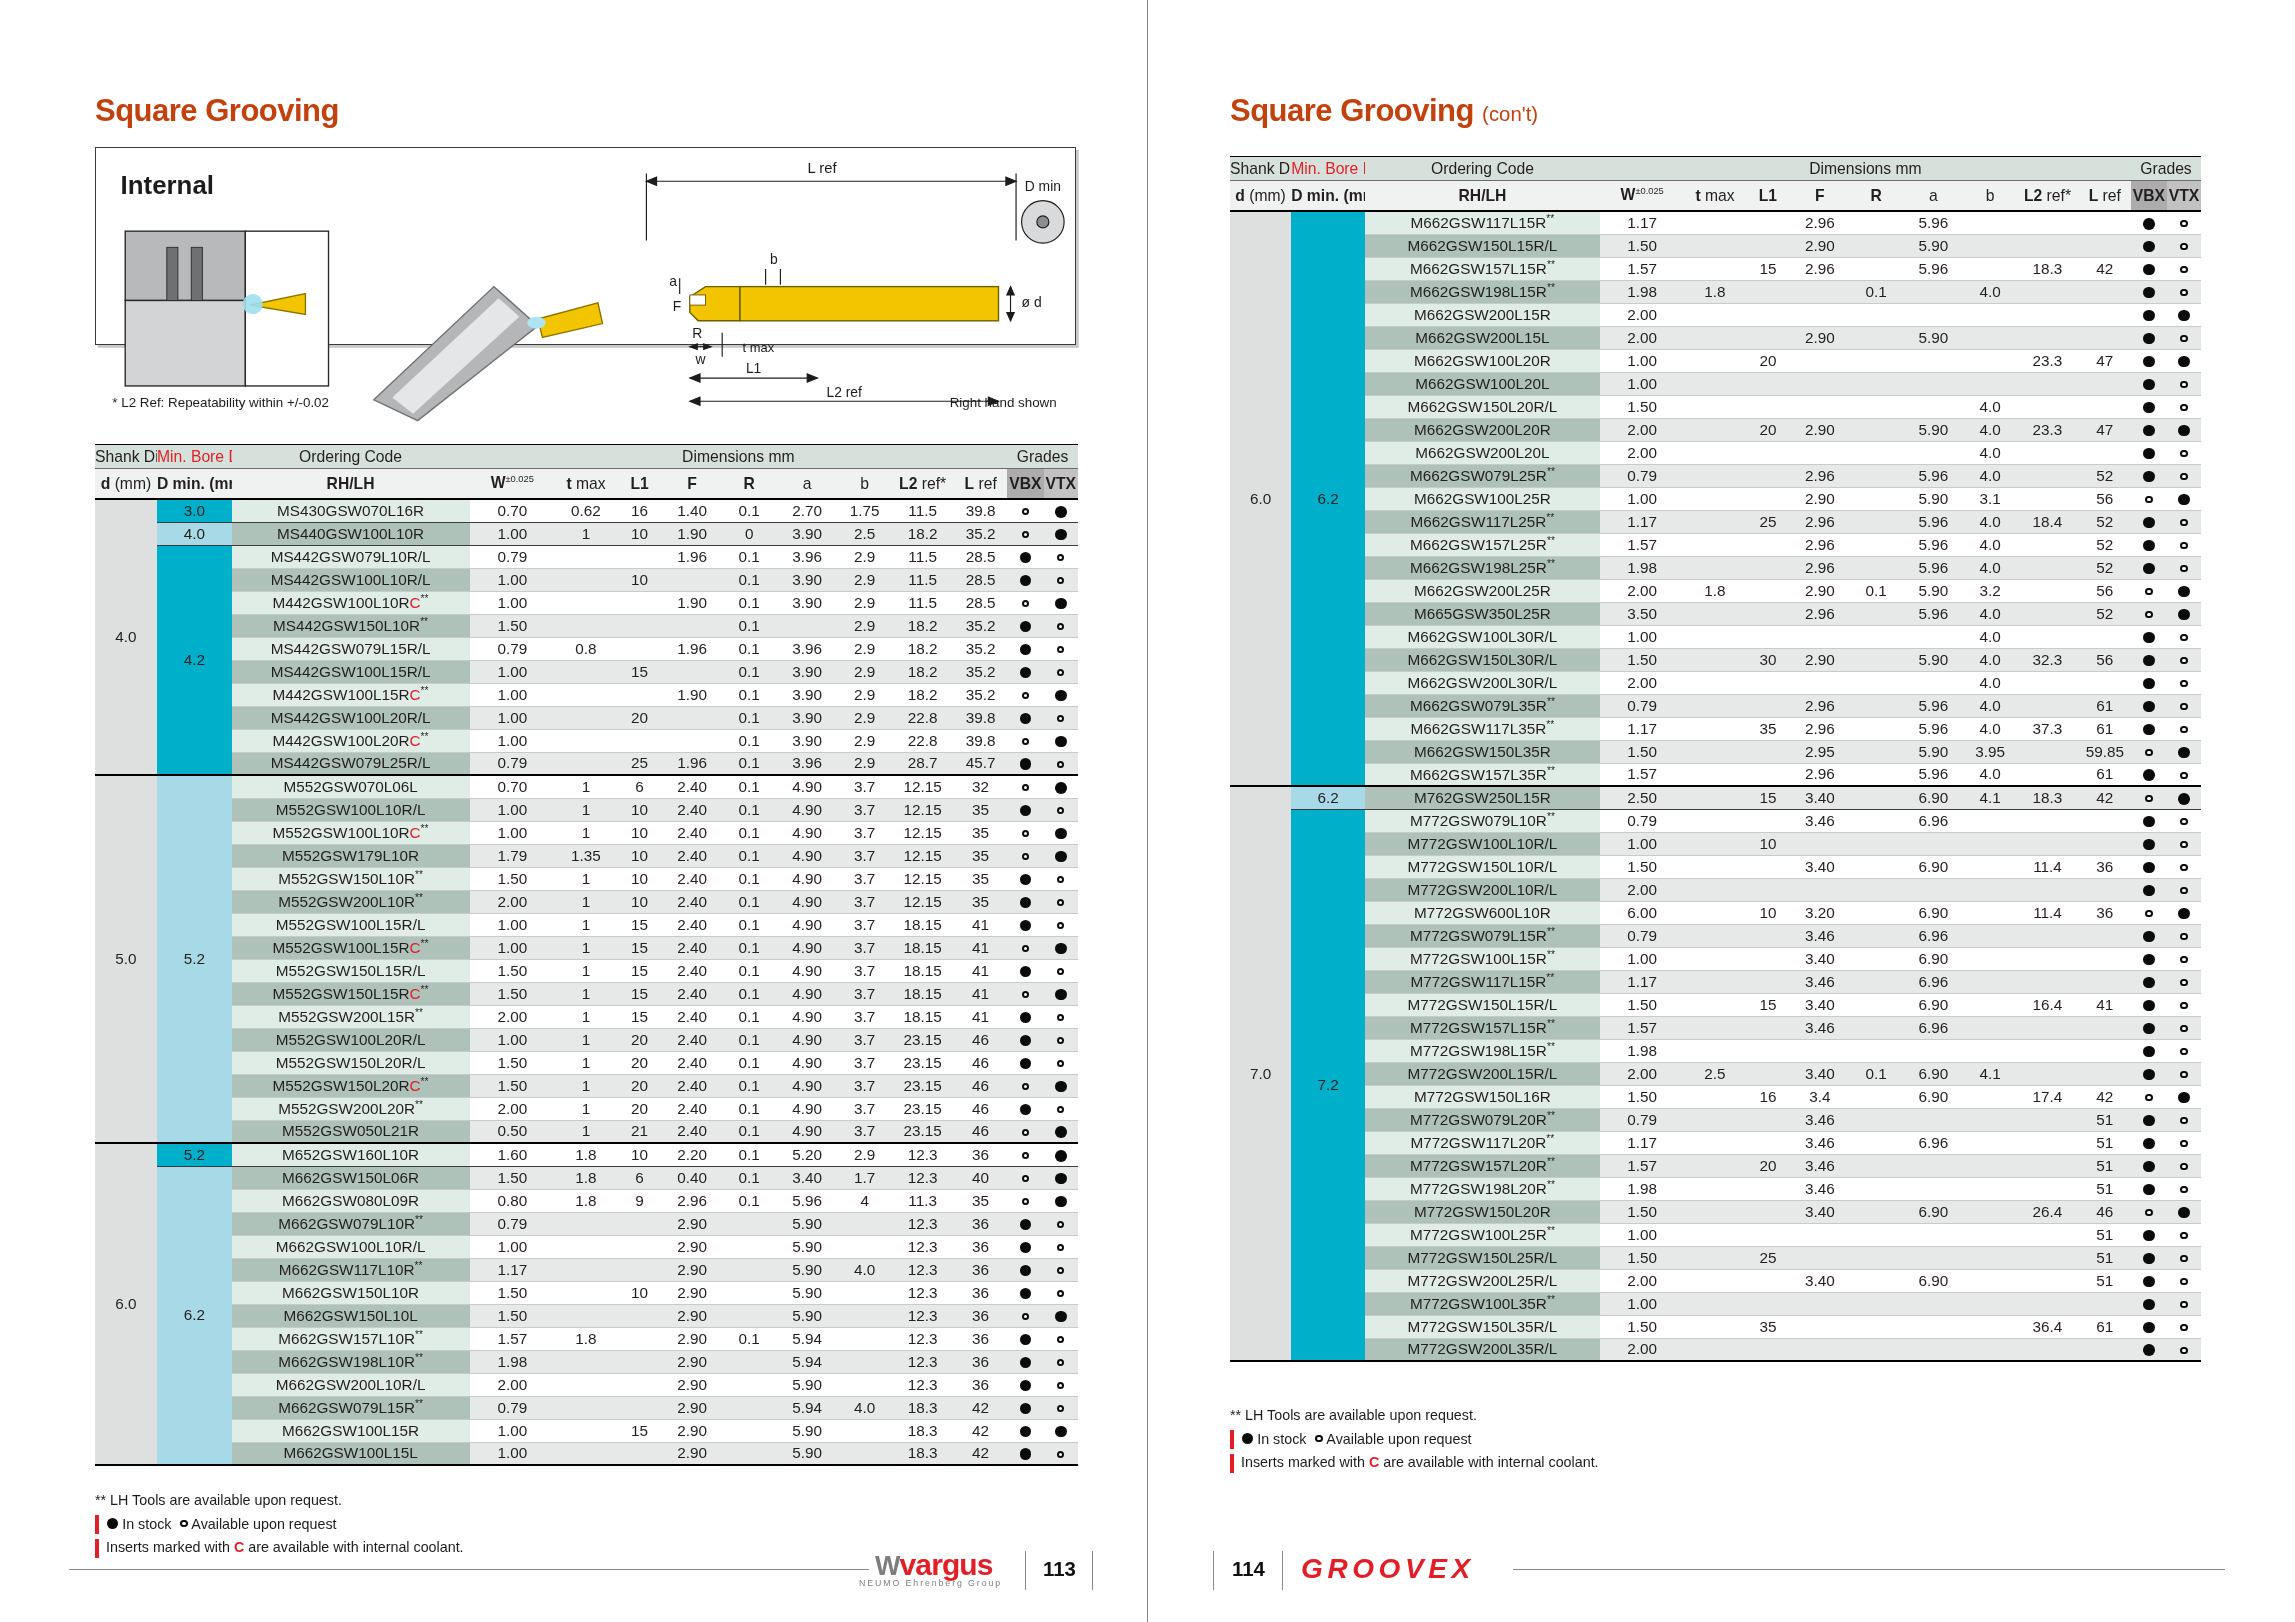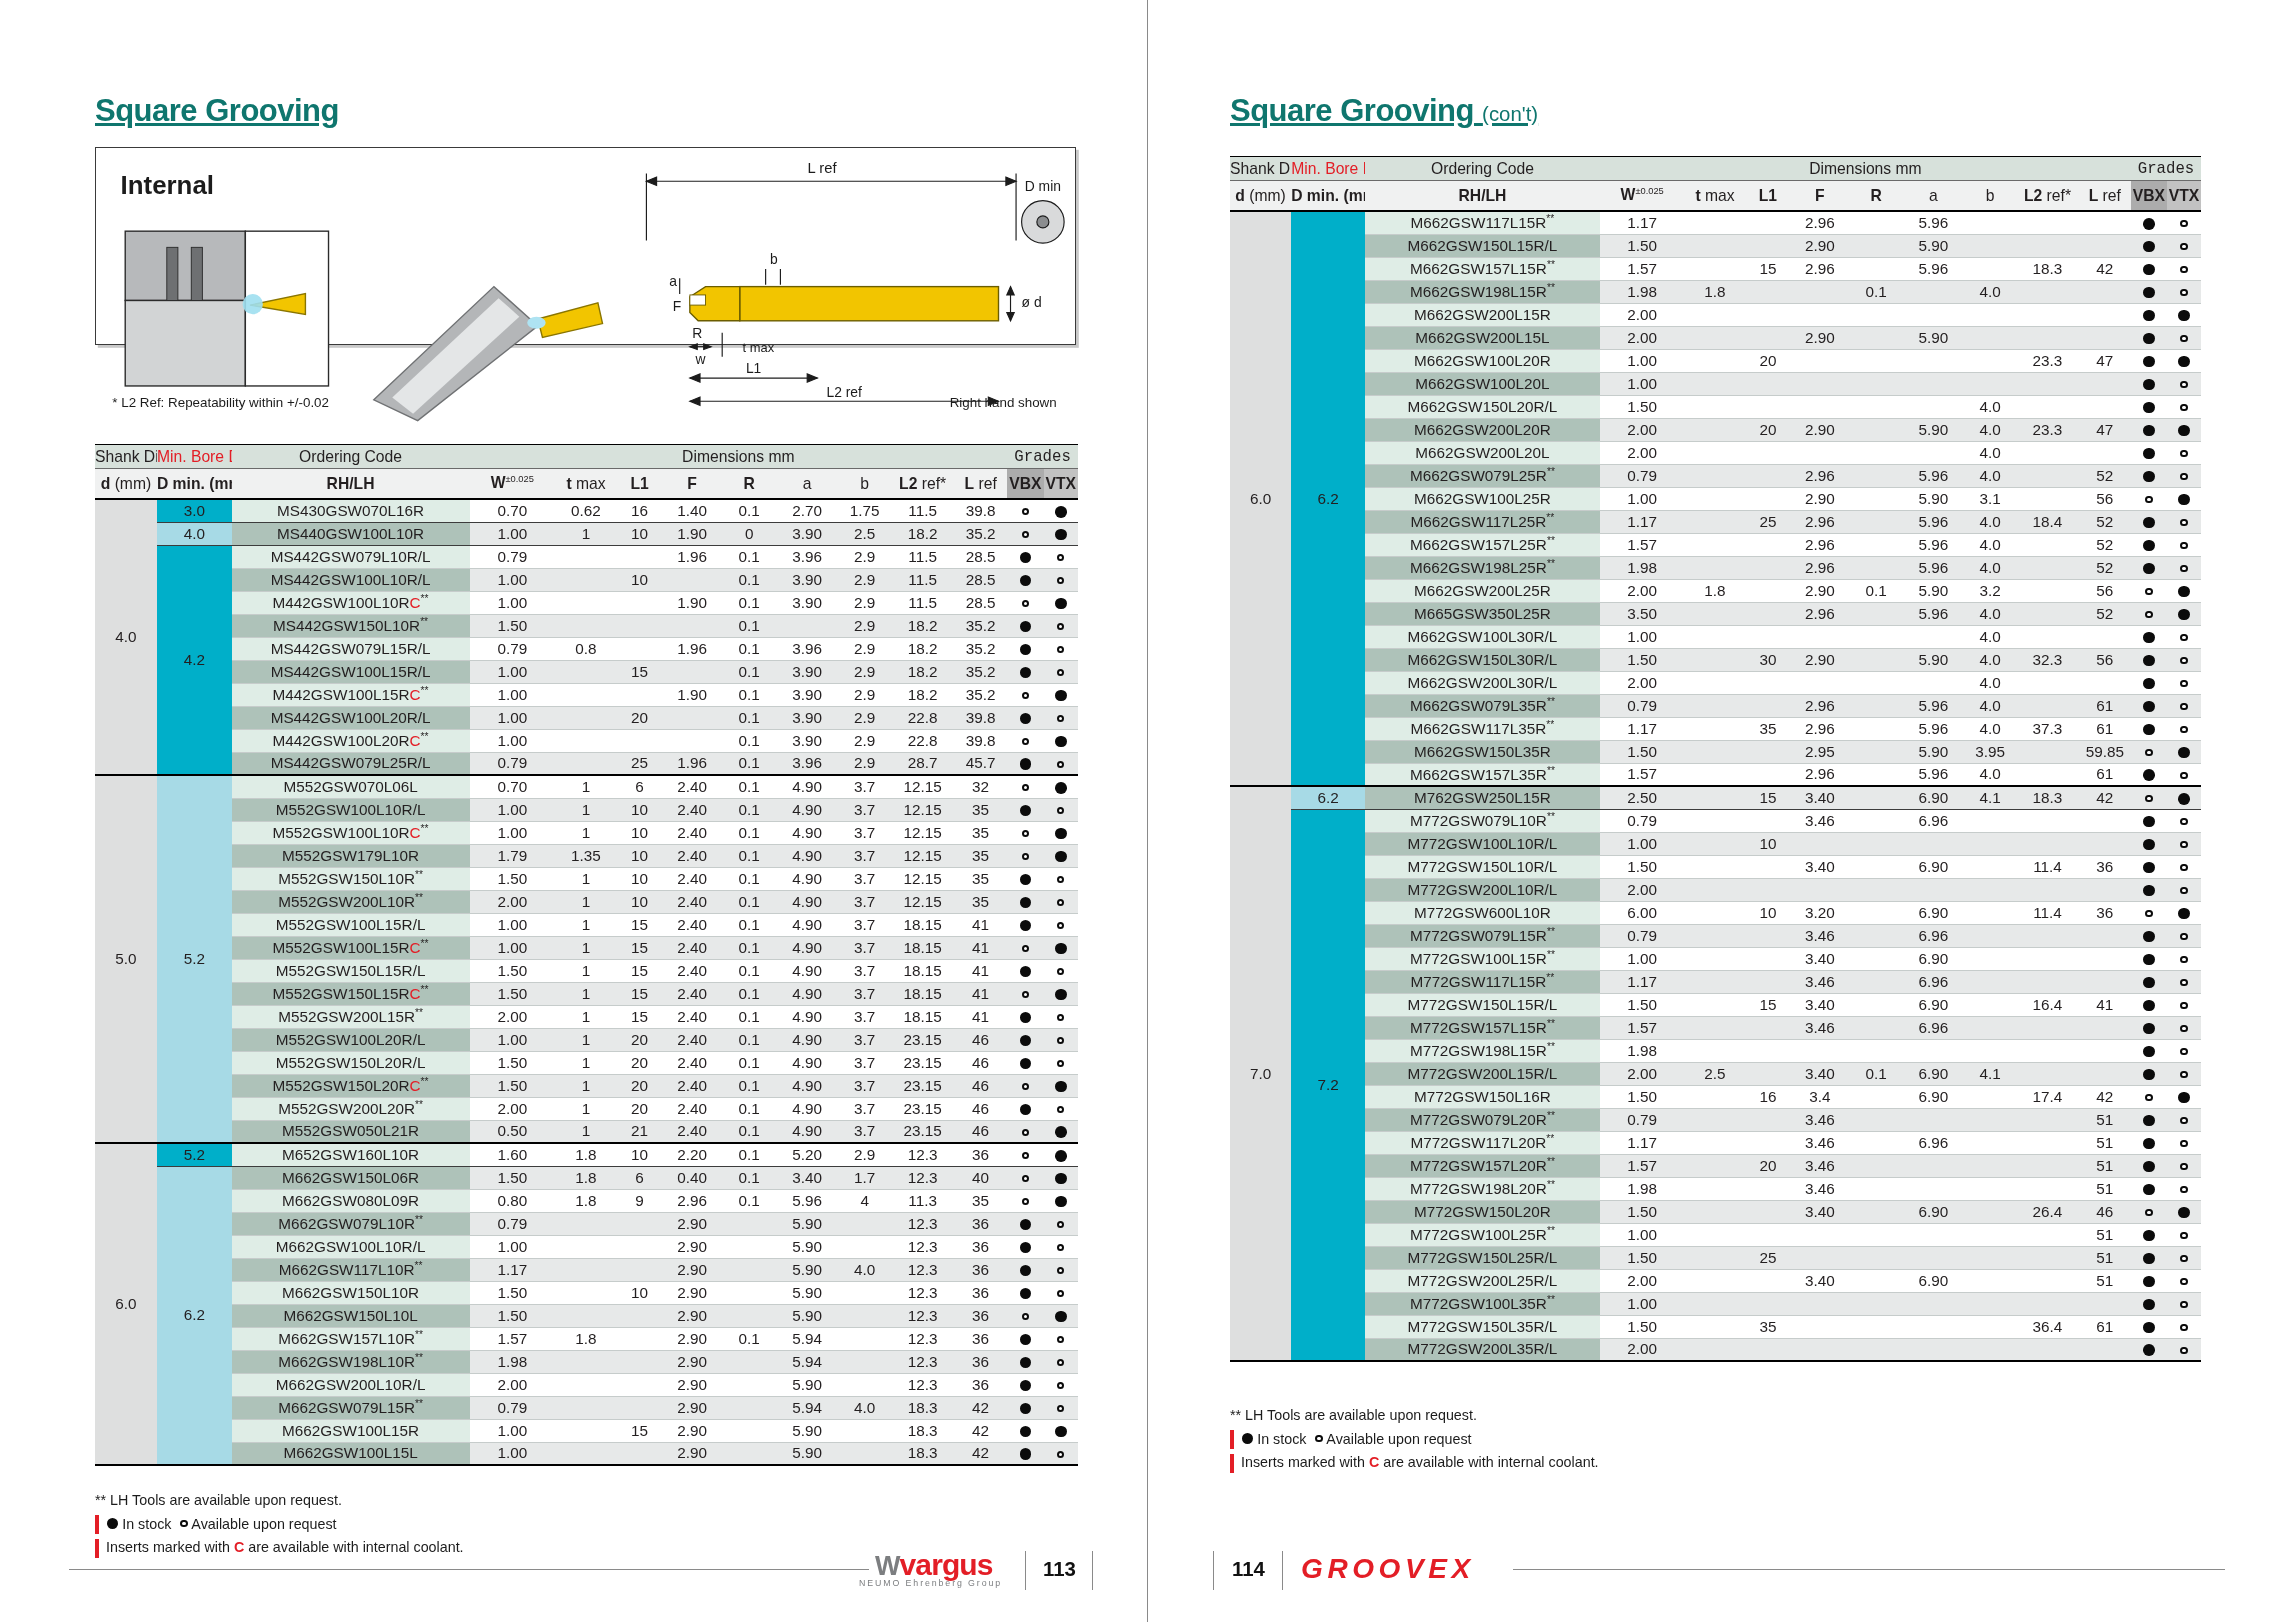--- a/index.html
+++ b/index.html
@@ -7,30 +7,30 @@
     --stripe:#E7E9E9; --hdr1:#D7E1DB; --hdr2:#F0F1F1; --gradeshdr:#ACACAC;
     --gradeshdr2:#C2C2C2; --red:#E31E26; --dcol:#DEDFDF; --ink:#231F20;
   }
   *{margin:0;padding:0;box-sizing:border-box;}
   html,body{background:#ffffff;}
   body{width:2295px;height:1623px;position:relative;font-family:"Liberation Sans",sans-serif;color:var(--ink);}
   .page{position:absolute;top:0;height:1623px;}
   #page-left{left:0;width:1148px;}
   #page-right{left:1148px;width:1148px;}
   .gutter{position:absolute;left:1147px;top:0;width:0.9px;height:1623px;background:#8a8a8a;}
-  .title{position:absolute;font-weight:bold;font-size:31px;letter-spacing:-0.5px;color:#0f766e;text-decoration:underline;}
+  .title{position:absolute;font-weight:bold;font-size:31px;letter-spacing:-0.5px;color:#c2410c;}
   .title .suffix{font-weight:normal;font-size:20.4px;letter-spacing:0;}
   
   .panel{position:absolute;left:95px;top:147px;width:981px;height:198px;border:1.9px solid #3a3a3a;box-shadow:2.8px 2.8px 0 #c9c9c9;background:#fff;}
   
   table.cat{border-collapse:collapse;table-layout:fixed;width:100%;}
   table.cat th,table.cat td{font-size:15.3px;text-align:center;vertical-align:middle;padding:0;overflow:hidden;white-space:nowrap;}
   thead tr.band1 th{background:var(--hdr1);height:24px;font-weight:normal;font-size:15.7px;border-top:1.9px solid #000;}
   thead tr.band1 th.red{color:var(--red);}
-  thead tr.band1 th.ghd{background:var(--hdr1);font-family:Liberation Mono, monospace;}
+  thead tr.band1 th.ghd{background:var(--hdr1);}
   thead tr.band2 th{background:var(--hdr2);height:30.5px;font-weight:normal;font-size:15.7px;border-bottom:2.8px solid #000;border-top:0.9px solid #6a6a6a;margin-top:32px;}
   thead tr.band2 th b{font-weight:bold;}
   thead tr.band2 th.vbx{background:var(--gradeshdr);font-weight:bold;}
   thead tr.band2 th.vtx{background:var(--gradeshdr2);font-weight:bold;}
   table.cat td{height:23px;border-top:0.5px solid #c6cccb;}
   .t-right td{height:23.6px;}
   td.dcell{background:var(--dcol);font-size:16.7px;border-top:2.8px solid #000;}
   td.Dcell{font-size:16.7px;}
   td.Dcell.dark{background:var(--teal);}
   td.Dcell.light{background:var(--ltcyan);}

